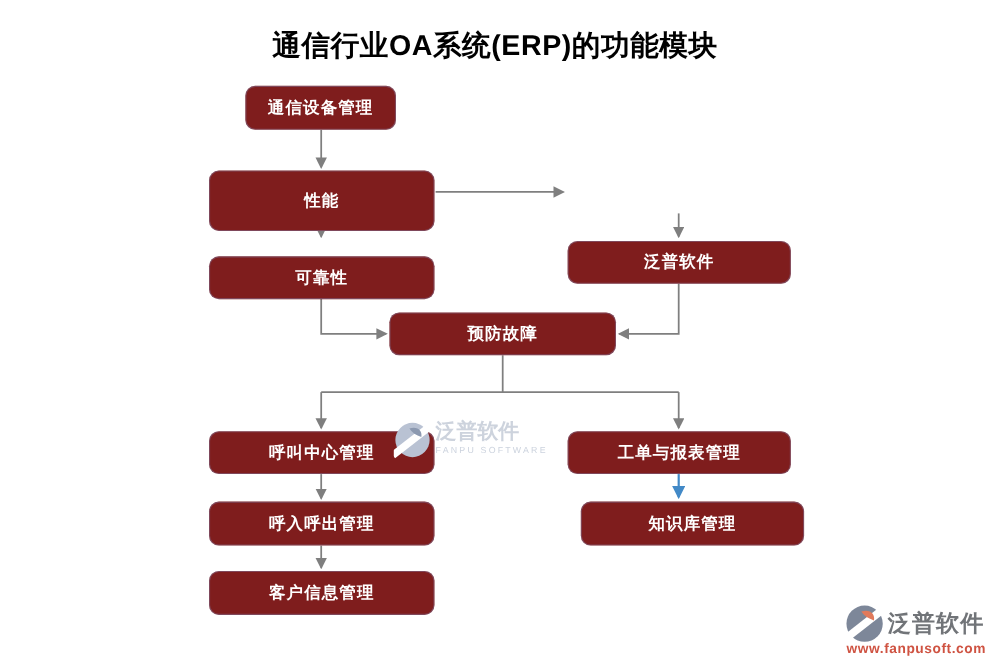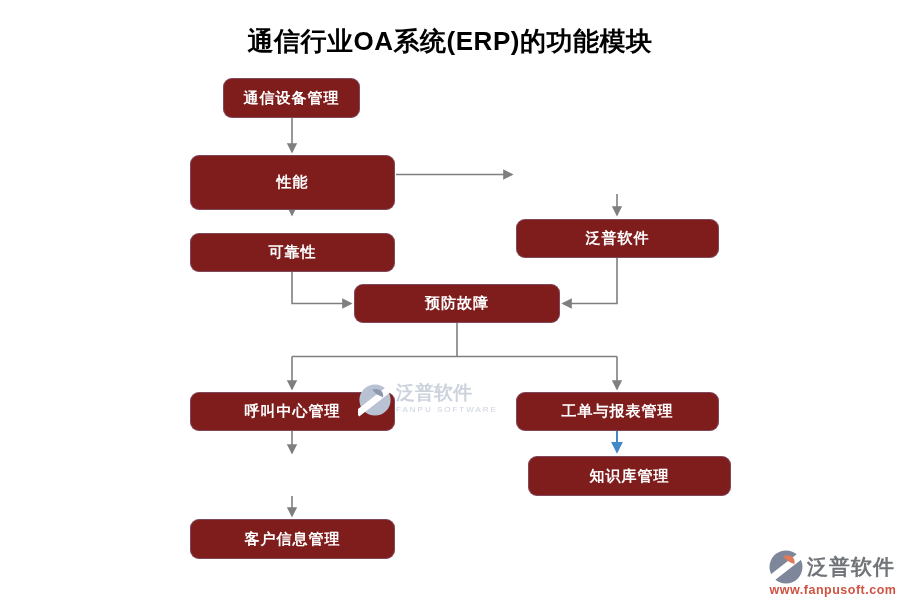--- a/index.html
+++ b/index.html
@@ -62,20 +62,21 @@
     <path d="M617 431 L617 452" stroke="#4289c7" stroke-width="2" fill="none" marker-end="url(#arrowBlue)"></path>
   </svg>
 
   <div class="node" style="left:223px;top:78px;width:137px;height:40px;">通信设备管理</div>
   <div class="node" style="left:190px;top:155px;width:205px;height:55px;">性能</div>
   <div class="node" style="left:190px;top:233px;width:205px;height:39px;">可靠性</div>
   <div class="node" style="left:516px;top:219px;width:203px;height:39px;">泛普软件</div>
   <div class="node" style="left:354px;top:284px;width:206px;height:39px;">预防故障</div>
   <div class="node" style="left:190px;top:392px;width:205px;height:39px;">呼叫中心管理</div>
   <div class="node" style="left:516px;top:392px;width:203px;height:39px;">工单与报表管理</div>
+  <div class="node" style="left:190px;top:456px;width:205px;height:40px;">呼入呼出管理</div>
   <div class="node" style="left:516px;top:456px;width:203px;height:40px;margin-left:12px;">知识库管理</div>
   <div class="node" style="left:190px;top:519px;width:205px;height:40px;">客户信息管理</div>
 
   <div class="wm">
     <svg width="34" height="34" viewBox="0 0 36 36">
       <circle cx="18" cy="18" r="16.5" fill="#b9c2d3"></circle>
       <rect x="-6" y="14.5" width="50" height="7" fill="#ffffff" transform="rotate(-38 18 18)"></rect>
       <path d="M15 7 C23 4.5 27.5 9 26.5 15 C21.5 13.5 17.5 11 15 7 Z" fill="#8c99b0"></path>
     </svg>
     <div class="wm-text">

